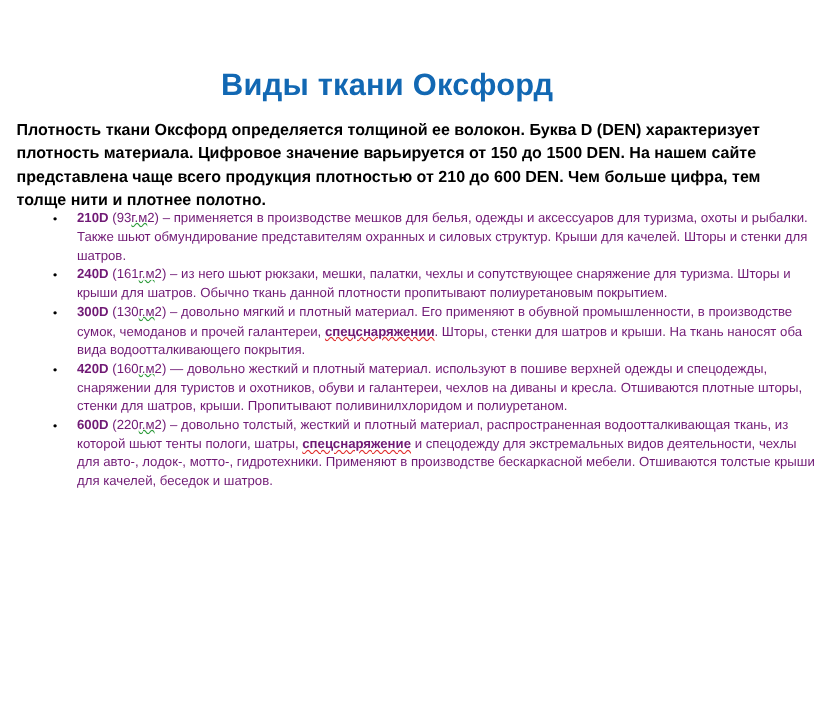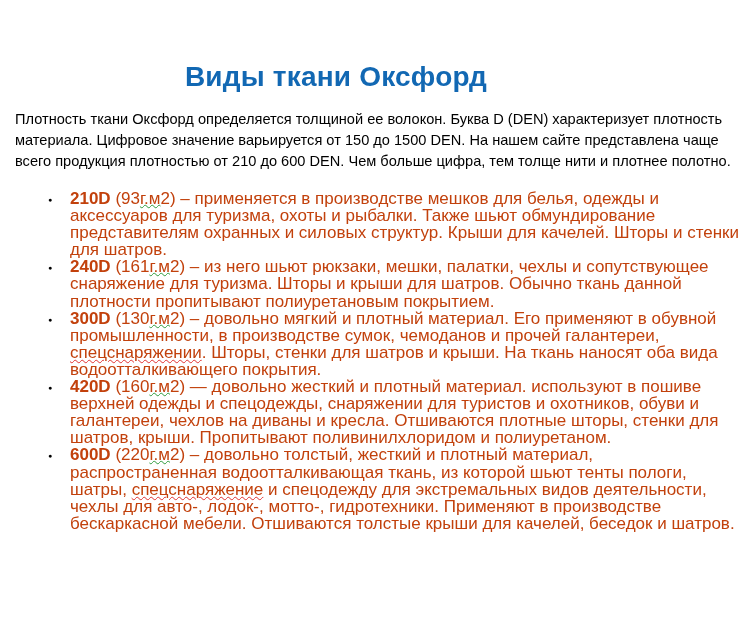--- a/index.html
+++ b/index.html
@@ -15,21 +15,21 @@
     background: #ffffff;
     overflow: hidden;
     font-family: "Liberation Sans", "DejaVu Sans", sans-serif;
     color: #000000;
     -webkit-font-smoothing: antialiased;
   }
 
   
   .doc-title {
     position: absolute;
-    left: 0;
+    left: 16px;
     top: 41px;
     width: 672px;
     text-align: center;
     font-size: 28px;
     font-weight: bold;
     color: #1268b3;
     letter-spacing: 0.2px;
     line-height: 34px;
     white-space: nowrap;
   }
@@ -37,36 +37,37 @@
   
   .intro {
     position: absolute;
     left: 15px;
     top: 94px;
     width: 718px;
     font-size: 14.6px;
     line-height: 21px;
     text-align: left;
     color: #000000;
+    font-weight: bold;
   }
 
   
   .bullets {
     position: absolute;
     left: 44px;
     top: 190px;
     width: 700px;
   }
   .bullet-row {
     position: relative;
     padding-left: 26px;
-    font-size: 17px;
+    font-size: 12px;
     line-height: 17.1px;
     text-align: left;
-    color: #c2410c;
+    color: #701a75;
     margin-bottom: 0px;
   }
   .bullet-marker {
     position: absolute;
     left: 4px;
     top: 0px;
     width: 10px;
     font-size: 13.6px;
     line-height: 17.1px;
     color: #000000;
@@ -81,20 +82,21 @@
     font-weight: bold;
   }
 
   
   .sp-red {
     text-decoration: underline;
     text-decoration-style: wavy;
     text-decoration-color: #e03030;
     text-decoration-thickness: 1px;
     text-underline-offset: 1px;
+    font-weight: bold;
   }
   .sp-green {
     text-decoration: underline;
     text-decoration-style: wavy;
     text-decoration-color: #2e9b3c;
     text-decoration-thickness: 1px;
     text-underline-offset: 0px;
   }
 </style>
 </head>

